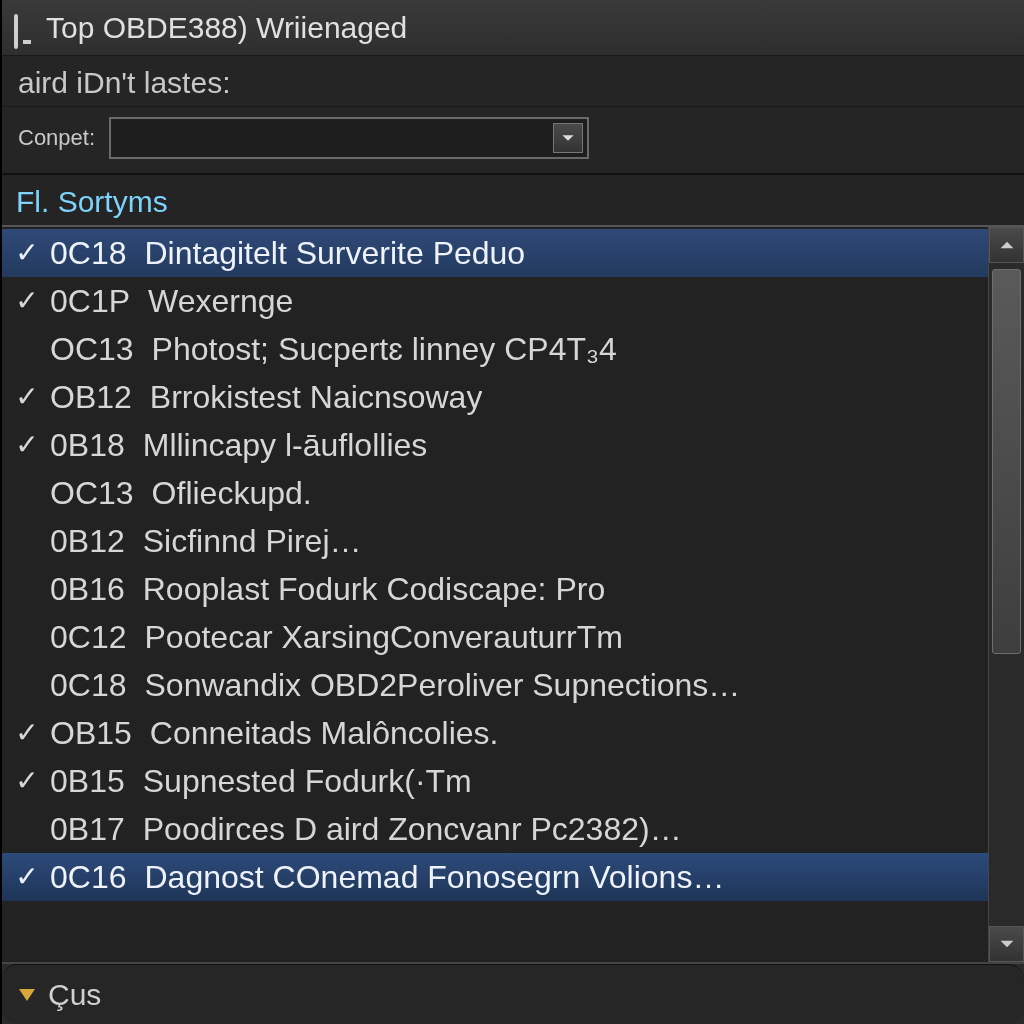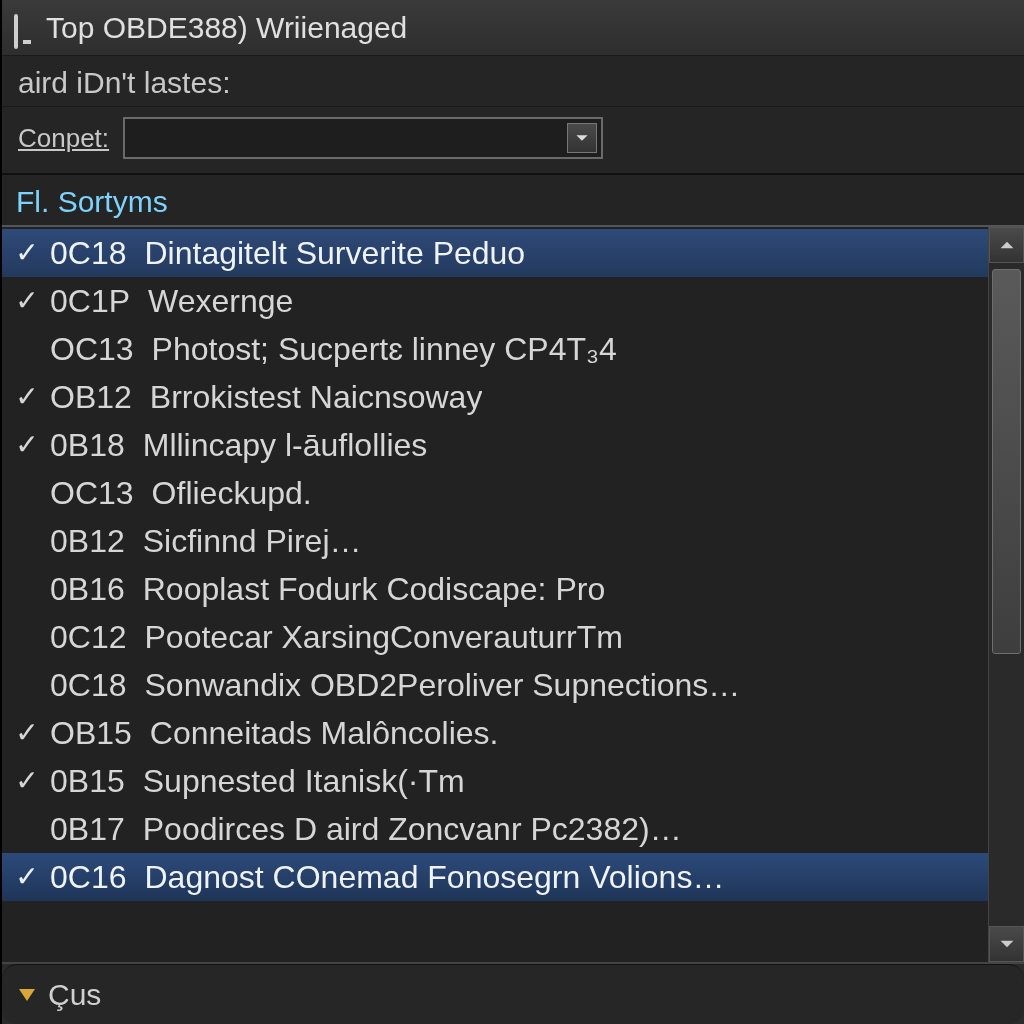--- a/index.html
+++ b/index.html
@@ -41,21 +41,21 @@
     font-size: 30px;
   }
 
   
   .field-row {
     display: flex; align-items: center; gap: 14px;
     padding: 10px 16px 14px 16px;
     background: #252525;
     border-bottom: 2px solid #111;
   }
-  .field-row label { color: #c8c8c8; font-size: 26px; text-decoration: underline; }
+  .field-row label { color: #c8c8c8; font-size: 22px; }
   .combo {
     flex: 0 0 480px; height: 42px;
     background: #1e1e1e;
     border: 2px solid #6a6a6a;
     display: flex; align-items: center; justify-content: flex-end;
     padding: 0 4px;
   }
   .combo-btn {
     width: 30px; height: 30px;
     background: linear-gradient(to bottom, #4a4a4a, #333);
@@ -220,21 +220,21 @@
           <span class="txt">Sonwandix OBD2Peroliver Supnections…</span>
         </div>
         <div class="row">
           <span class="chk">✓</span>
           <span class="code">OB15</span>
           <span class="txt">Conneitads Malôncolies.</span>
         </div>
         <div class="row">
           <span class="chk">✓</span>
           <span class="code">0B15</span>
-          <span class="txt">Supnested Itanisk(·Tm</span>
+          <span class="txt">Supnested Fodurk(·Tm</span>
         </div>
         <div class="row">
           <span class="chk"></span>
           <span class="code">0B17</span>
           <span class="txt">Poodirces D aird Zoncvanr Pc2382)…</span>
         </div>
         <div class="row selected-bot">
           <span class="chk">✓</span>
           <span class="code">0C16</span>
           <span class="txt">Dagnost COnemad Fonosegrn Volions…</span>

